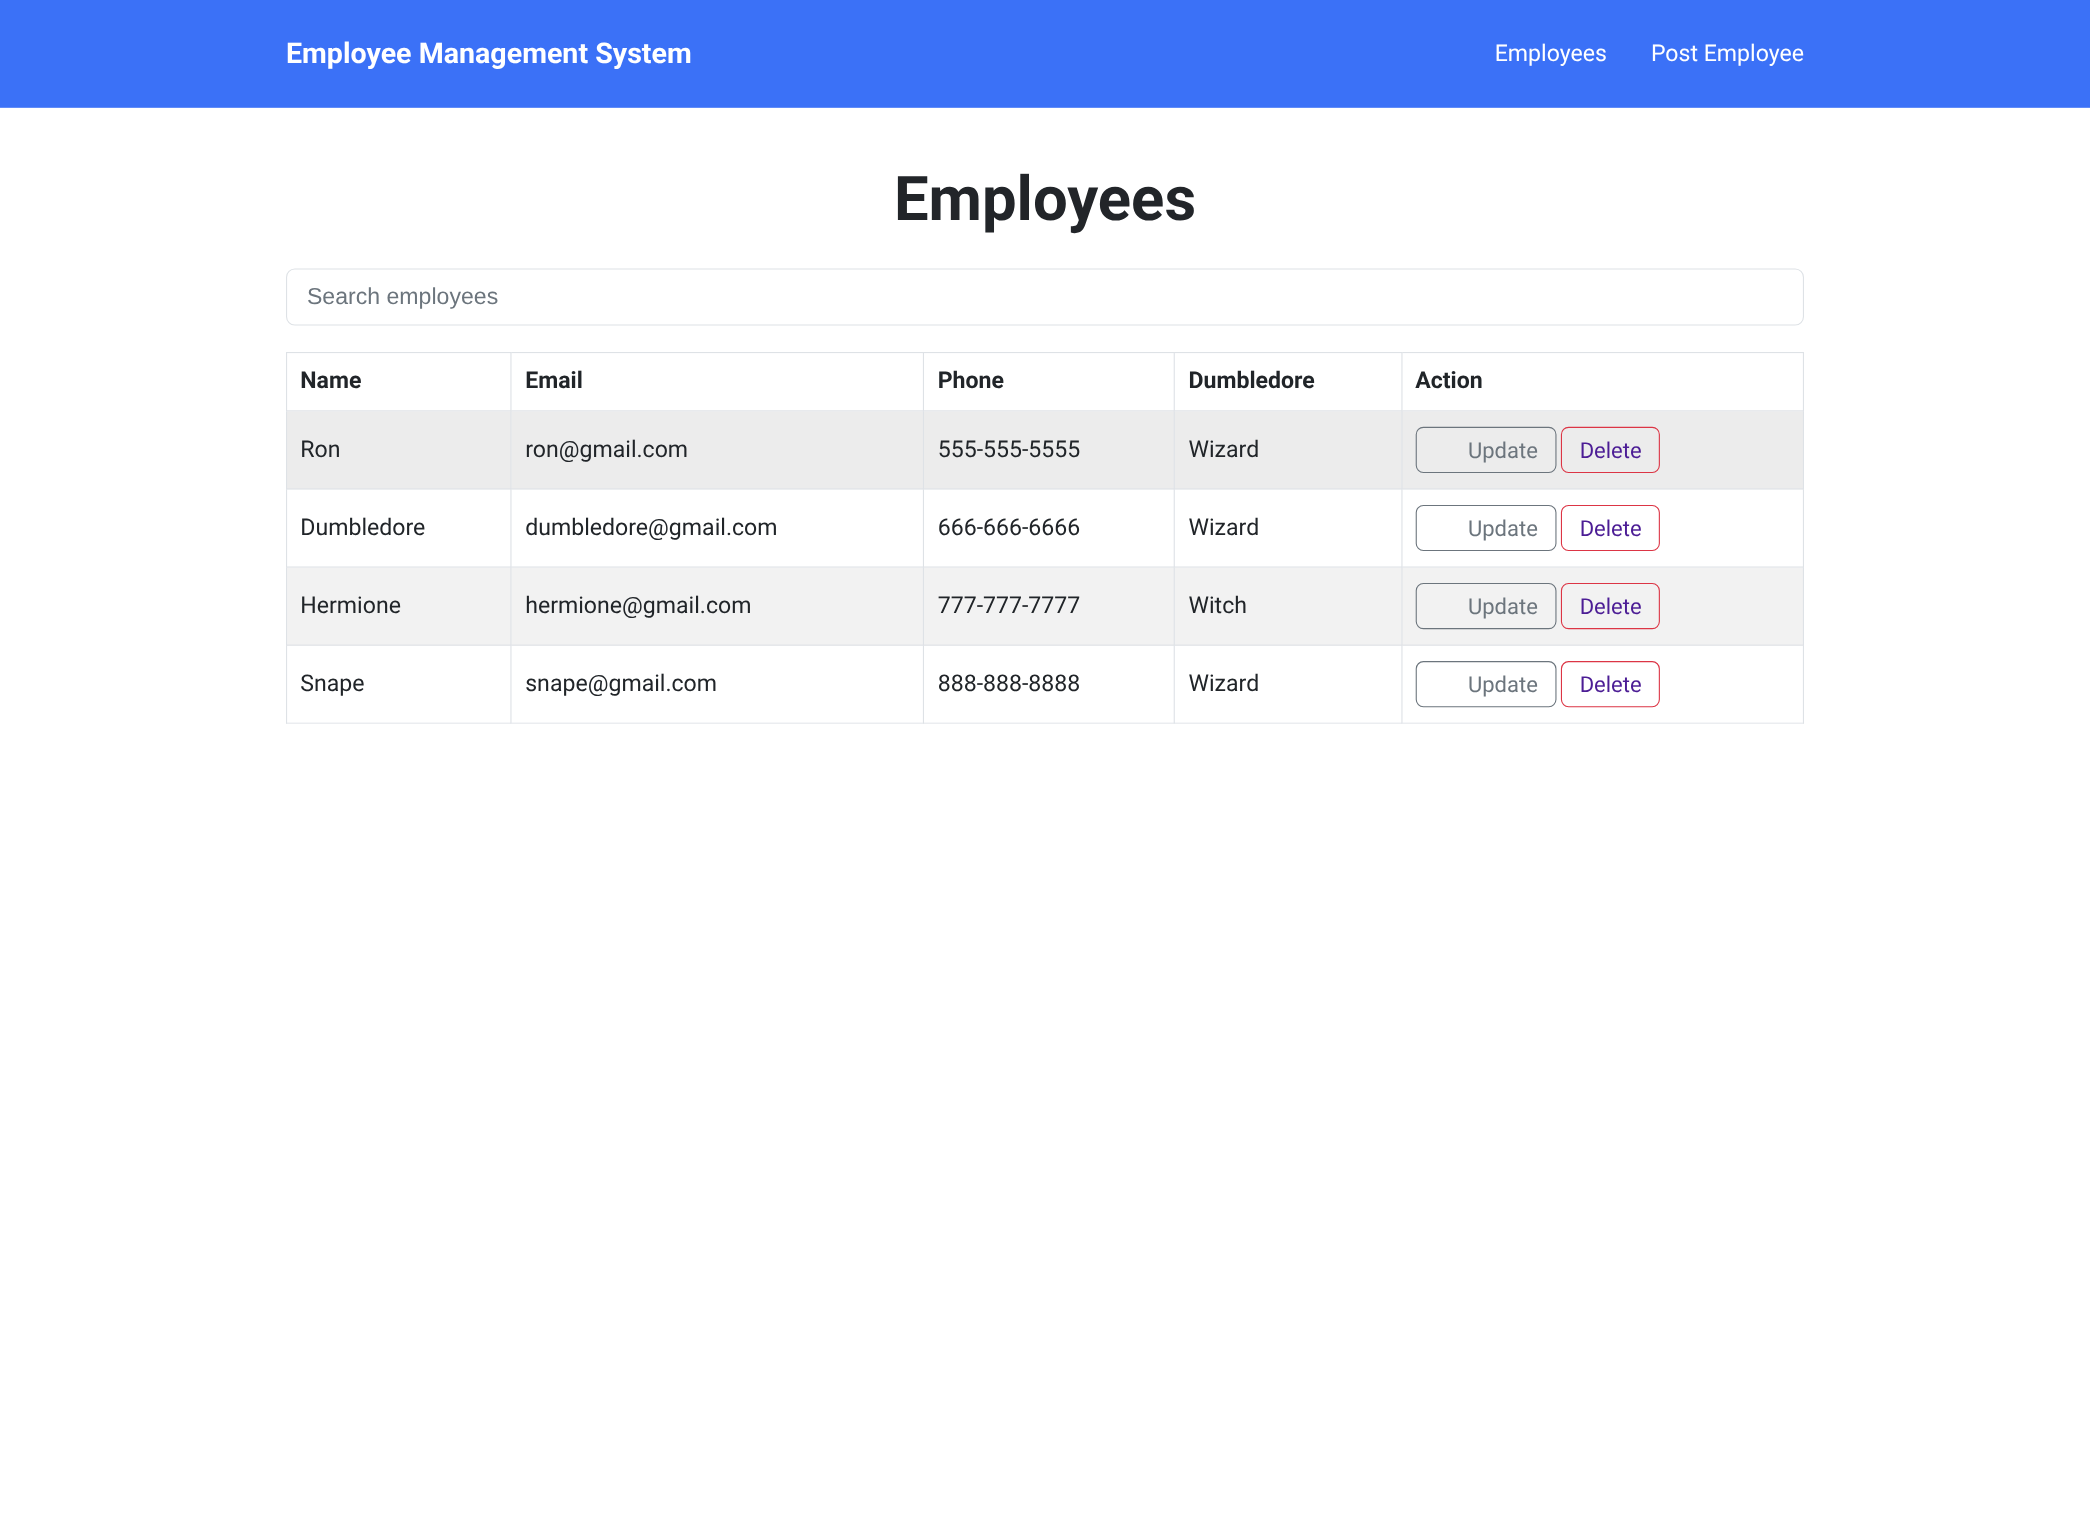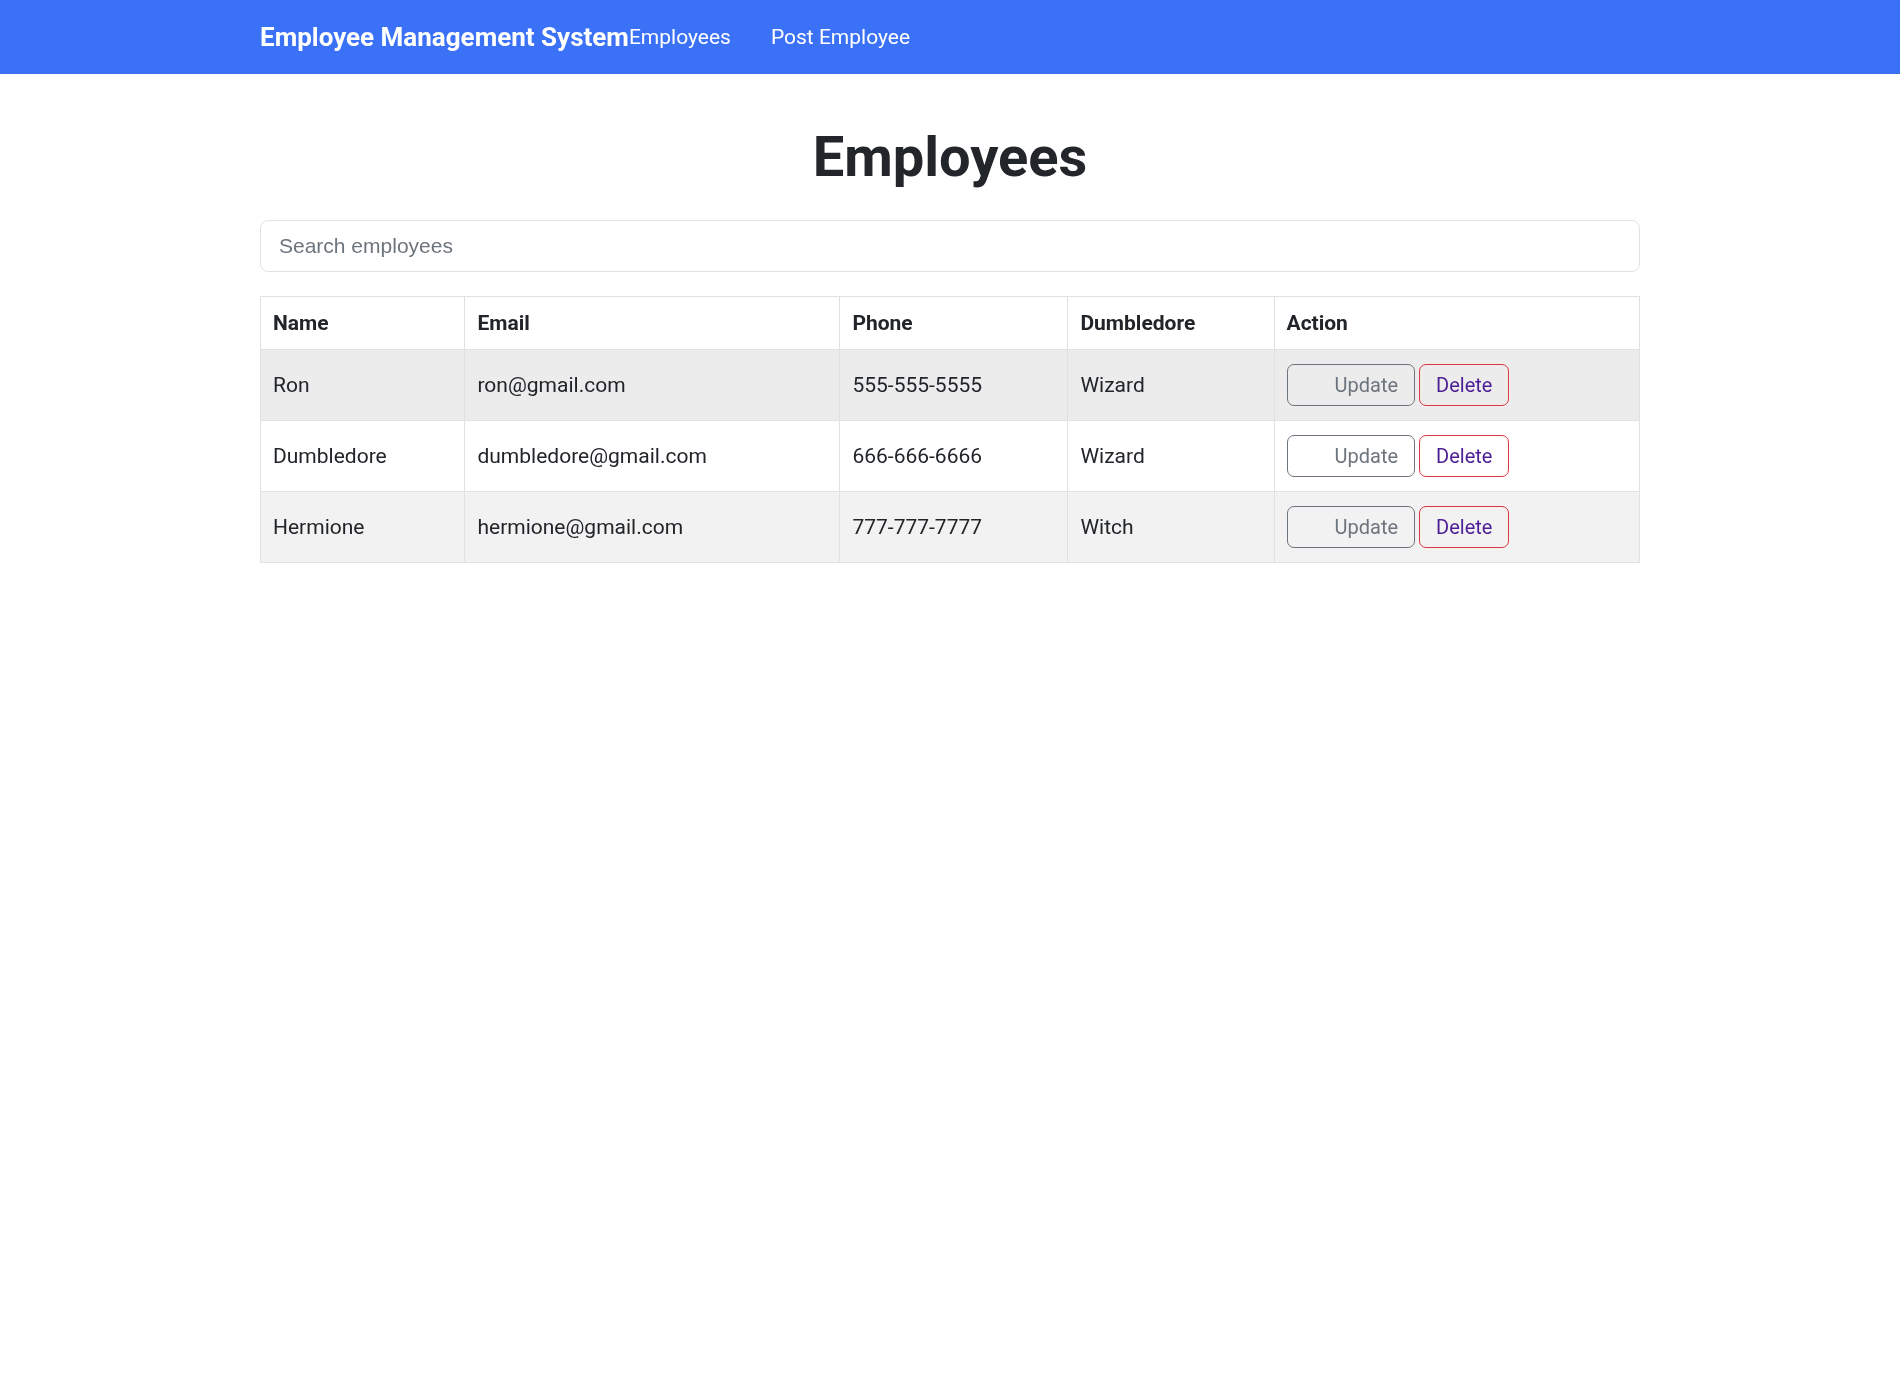--- a/index.html
+++ b/index.html
@@ -15,25 +15,25 @@
     .navbar {
       background-color: #3b71f7;
       padding: 18px 0;
       display: flex;
       align-items: center;
       justify-content: space-between;
     }
     .navbar-inner {
       width: 100%;
       max-width: 1640px;
-      margin: 4px auto;
+      margin: 16px auto;
       padding: 0 130px;
       display: flex;
       align-items: center;
-      justify-content: flex-start;
+      justify-content: space-between;
     }
     .navbar-brand {
       color: #ffffff;
       font-size: 26px;
       font-weight: 700;
       text-decoration: none;
     }
     .navbar-nav {
       display: flex;
       gap: 40px;
@@ -161,15 +161,22 @@
           <td>Wizard</td>
           <td><button class="btn btn-update">Update</button><button class="btn btn-delete">Delete</button></td>
         </tr>
         <tr>
           <td>Hermione</td>
           <td>hermione@gmail.com</td>
           <td>777-777-7777</td>
           <td>Witch</td>
           <td><button class="btn btn-update">Update</button><button class="btn btn-delete">Delete</button></td>
         </tr>
+        <tr>
+          <td>Snape</td>
+          <td>snape@gmail.com</td>
+          <td>888-888-8888</td>
+          <td>Wizard</td>
+          <td><button class="btn btn-update">Update</button><button class="btn btn-delete">Delete</button></td>
+        </tr>
       </tbody>
   </table>
 </div>
 
 </body></html>

